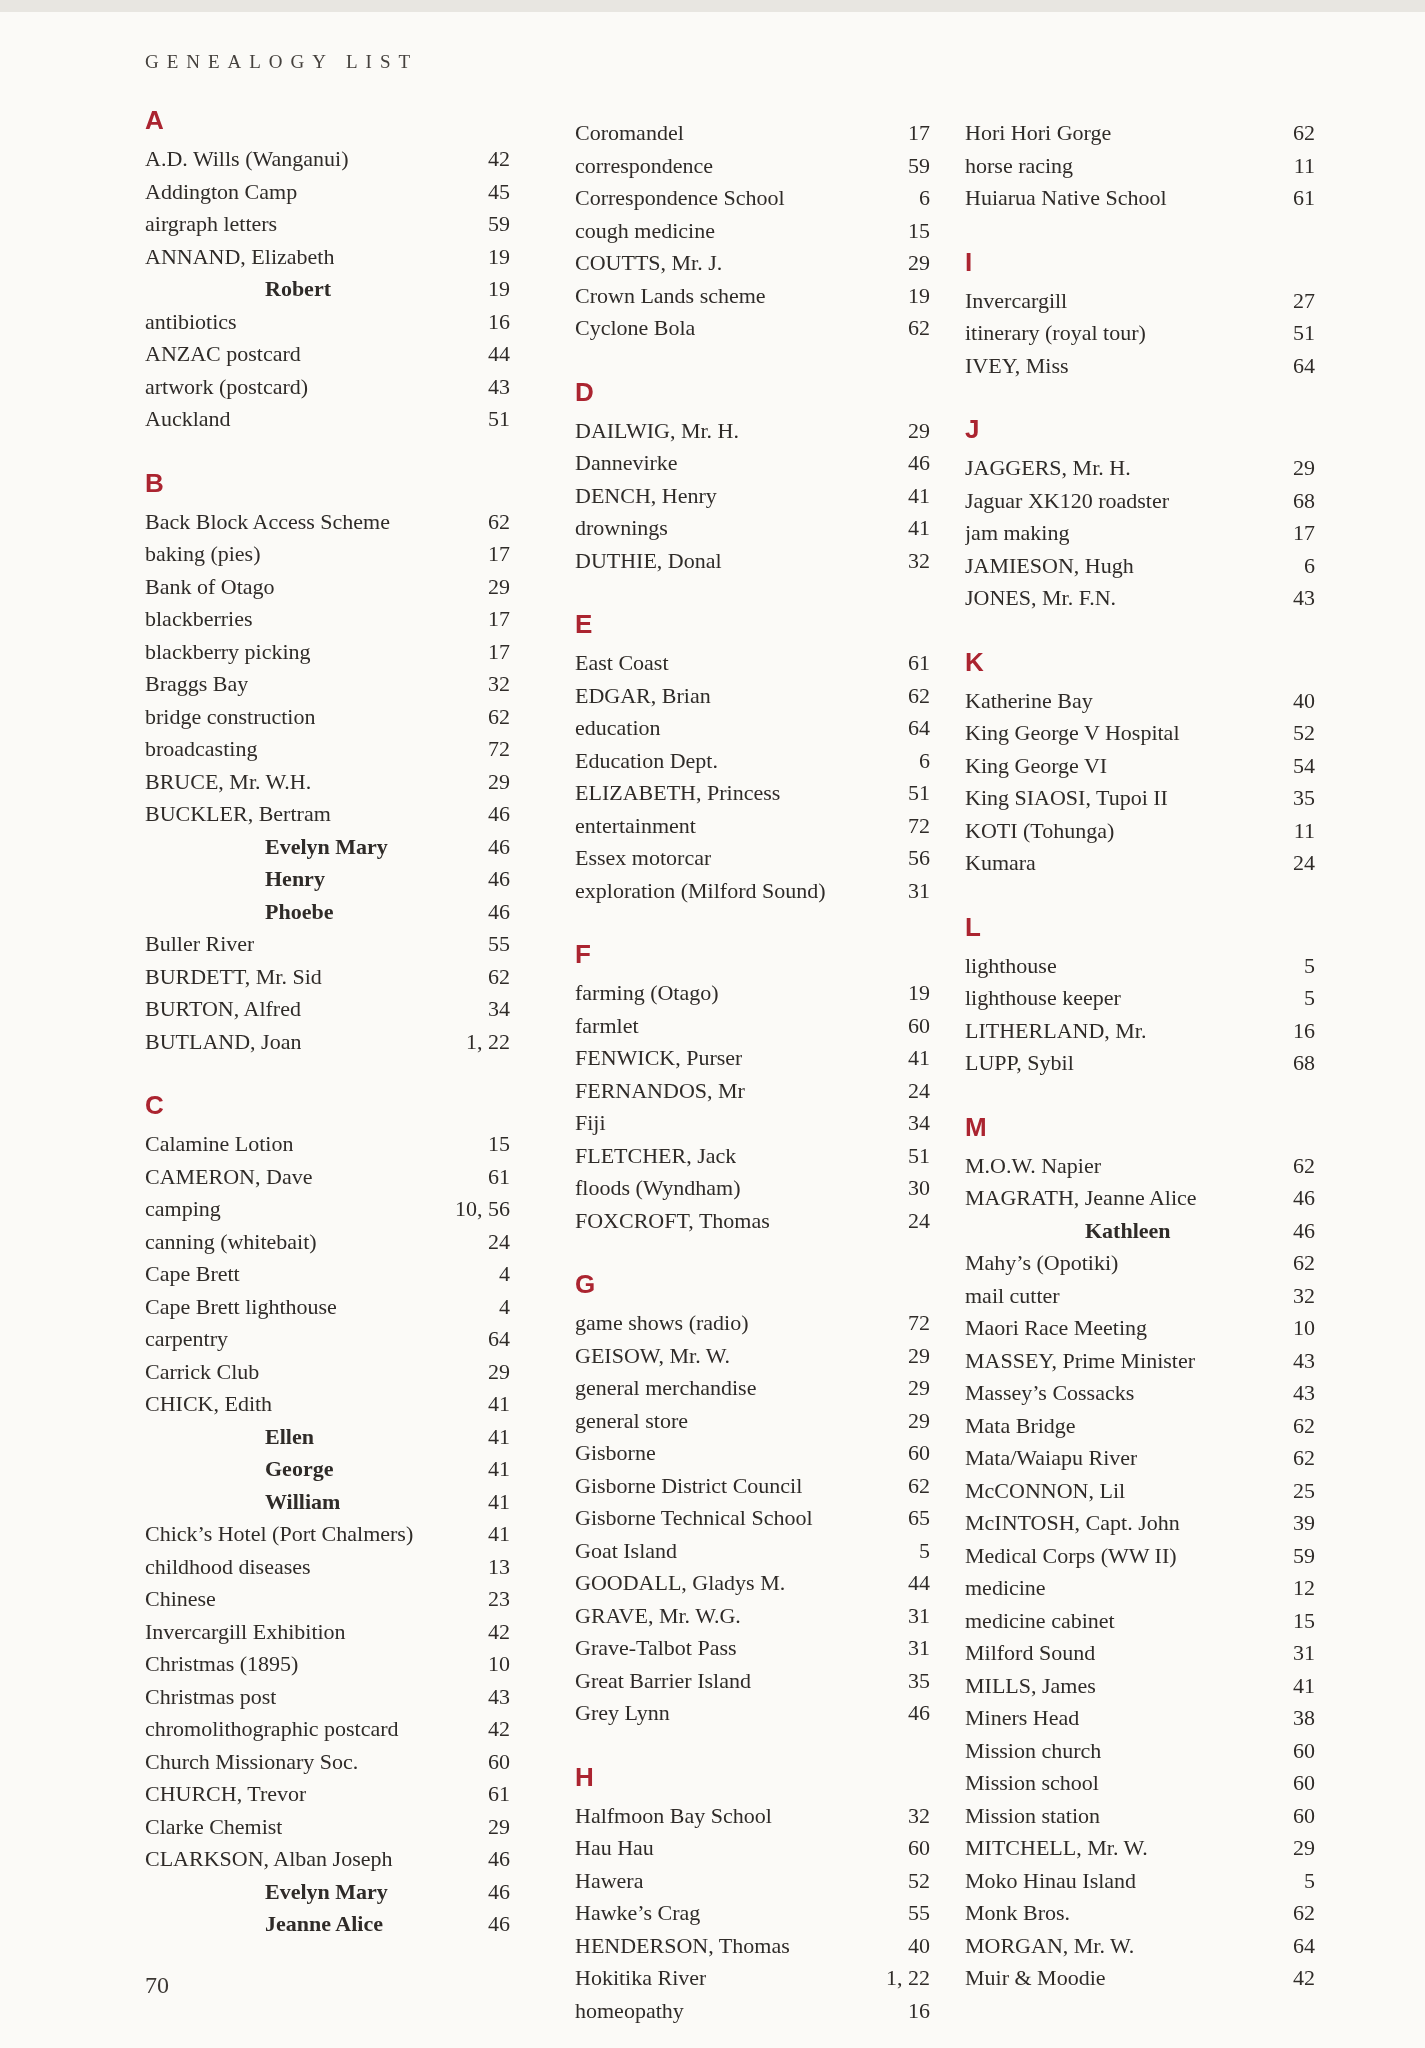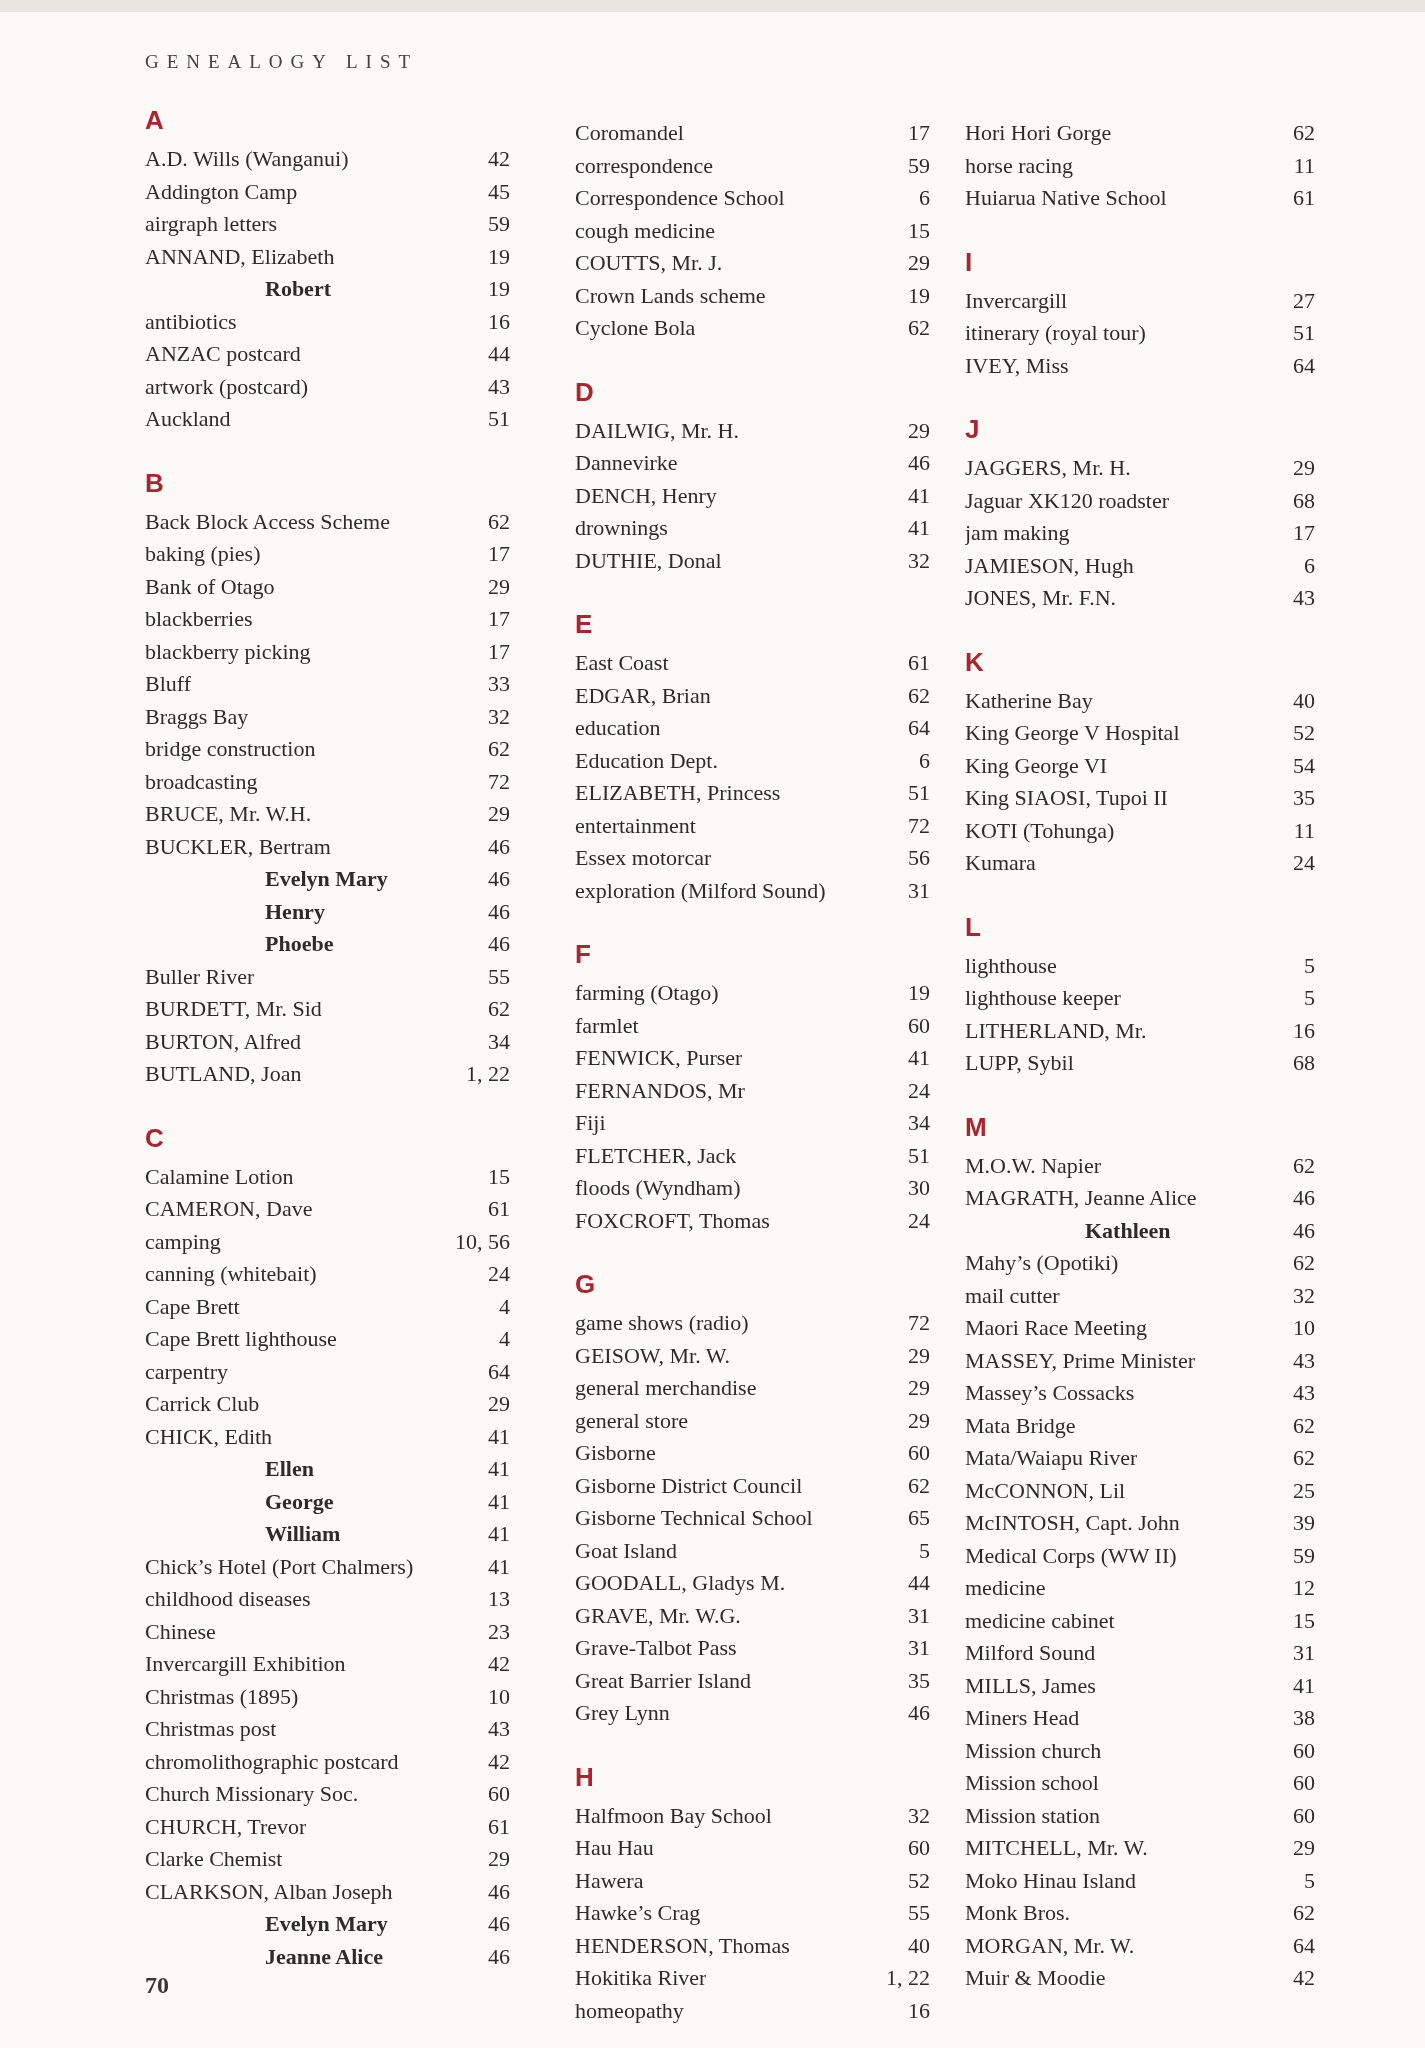--- a/index.html
+++ b/index.html
@@ -63,21 +63,21 @@
   .entry .pages {
     margin-left: 12px;
     white-space: nowrap;
     text-align: right;
   }
   .folio {
     position: absolute;
     left: 145px;
     top: 1960px;
     font-size: 24px;
-    font-weight: bold;
+    font-weight: normal;
     color: #3b3733;
   }
 </style>
 </head>
 <body>
 
 <div class="page">
   <h1 class="running-head">GENEALOGY LIST</h1>
 
   <div class="columns">
@@ -137,24 +137,20 @@
           </div>
           <div class="entry">
             <span class="label">blackberries</span>
             <span class="pages">17</span>
           </div>
           <div class="entry">
             <span class="label">blackberry picking</span>
             <span class="pages">17</span>
           </div>
           <div class="entry">
-            <span class="label">Bluff</span>
-            <span class="pages">33</span>
-          </div>
-          <div class="entry">
             <span class="label">Braggs Bay</span>
             <span class="pages">32</span>
           </div>
           <div class="entry">
             <span class="label">bridge construction</span>
             <span class="pages">62</span>
           </div>
           <div class="entry">
             <span class="label">broadcasting</span>
             <span class="pages">72</span>

